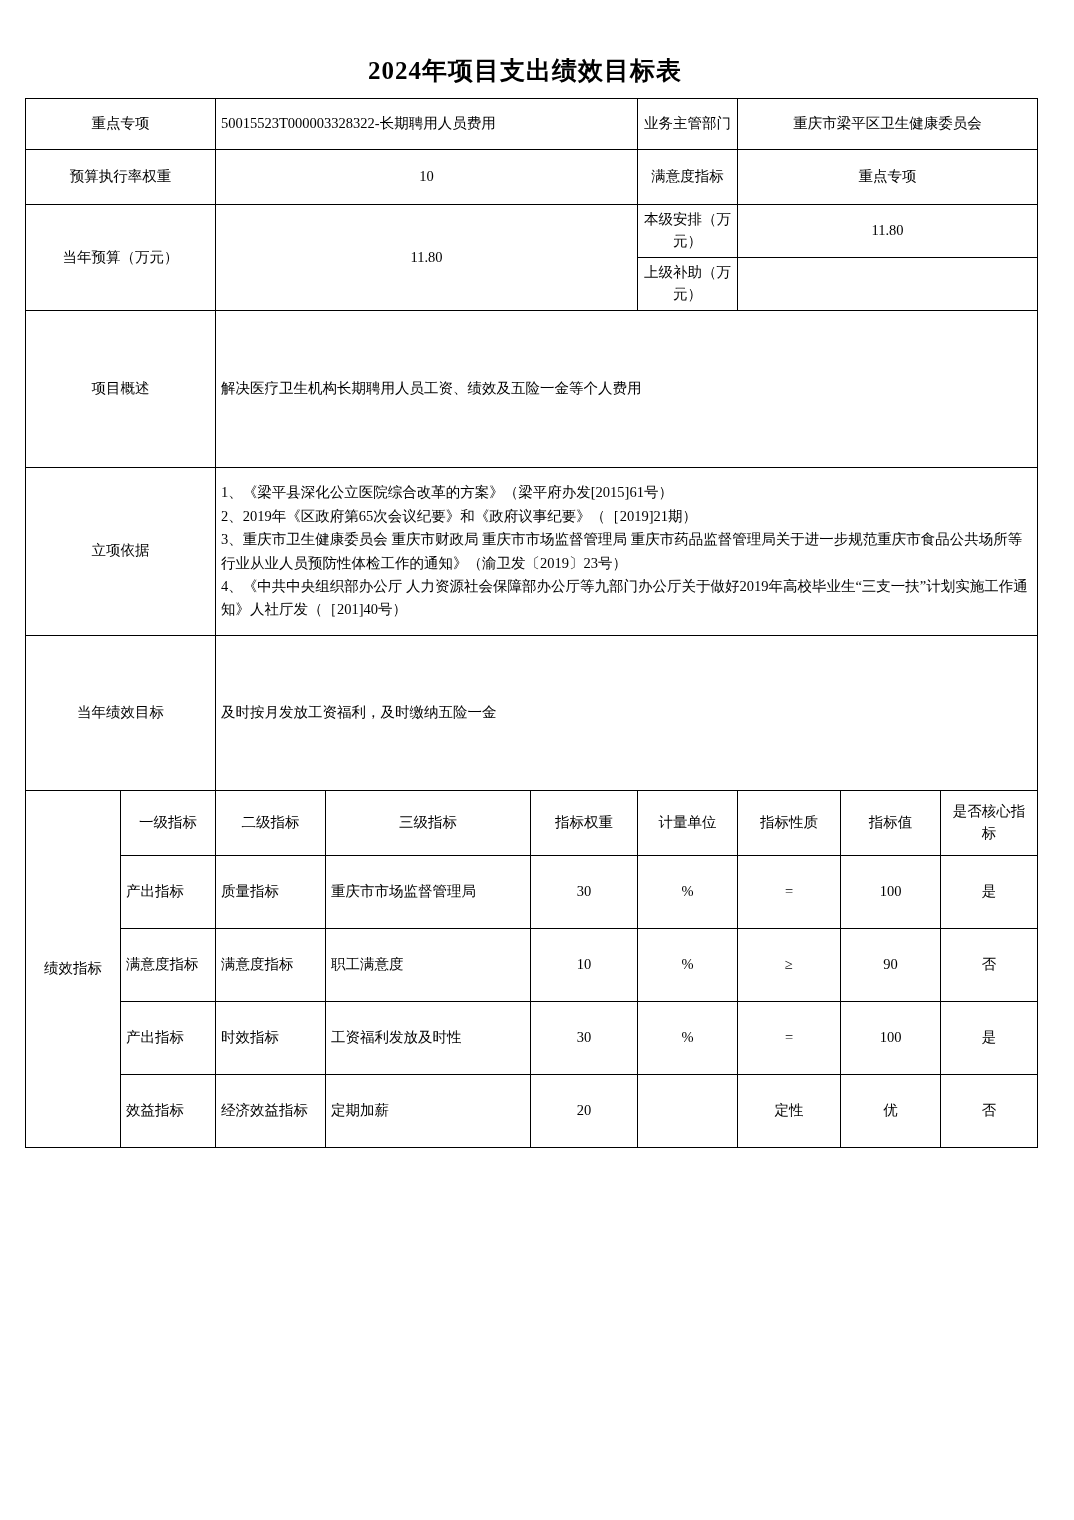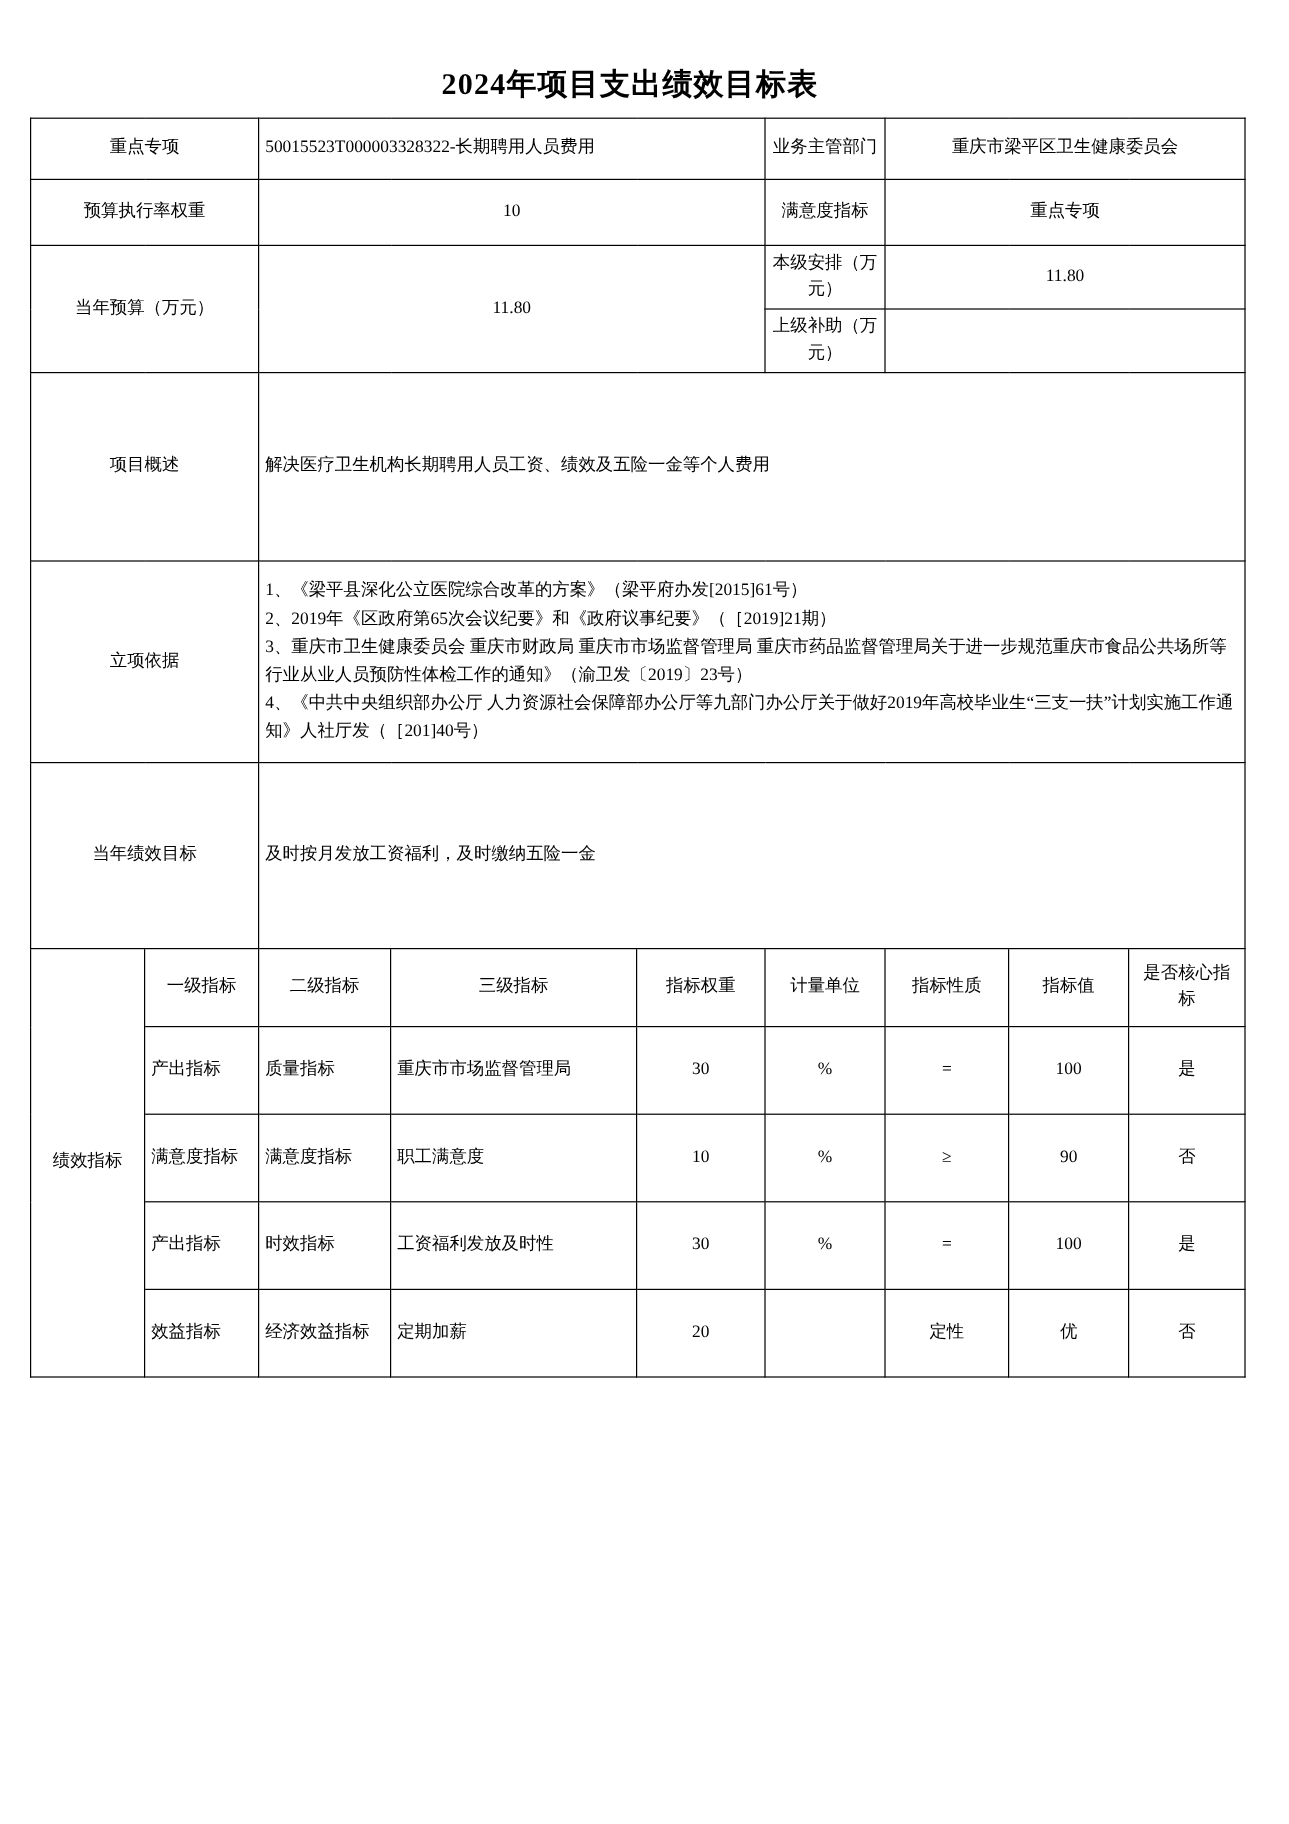--- a/index.html
+++ b/index.html
@@ -55,21 +55,21 @@
     vertical-align: middle;
     line-height: 1.5;
     word-break: break-all;
   }
   td.c { text-align: center; }
   td.l { text-align: left; }
   td.lbl { text-align: center; }
   td.num { text-align: center; }
 
   .tall-desc { height: 150px; }
-  .tall-basis { height: 161px; }
+  .tall-basis { height: 161px; font-family: Liberation Mono, monospace; }
   .tall-goal { height: 148px; }
   .hdr-row td { height: 58px; }
   .ind-row td { height: 66px; margin-left: 28px; }
 
   .basis-text {
     line-height: 1.62;
     font-size: 14.5px;
     text-align: left;
   }
   .cellpad-l { padding-left: 6px; }

